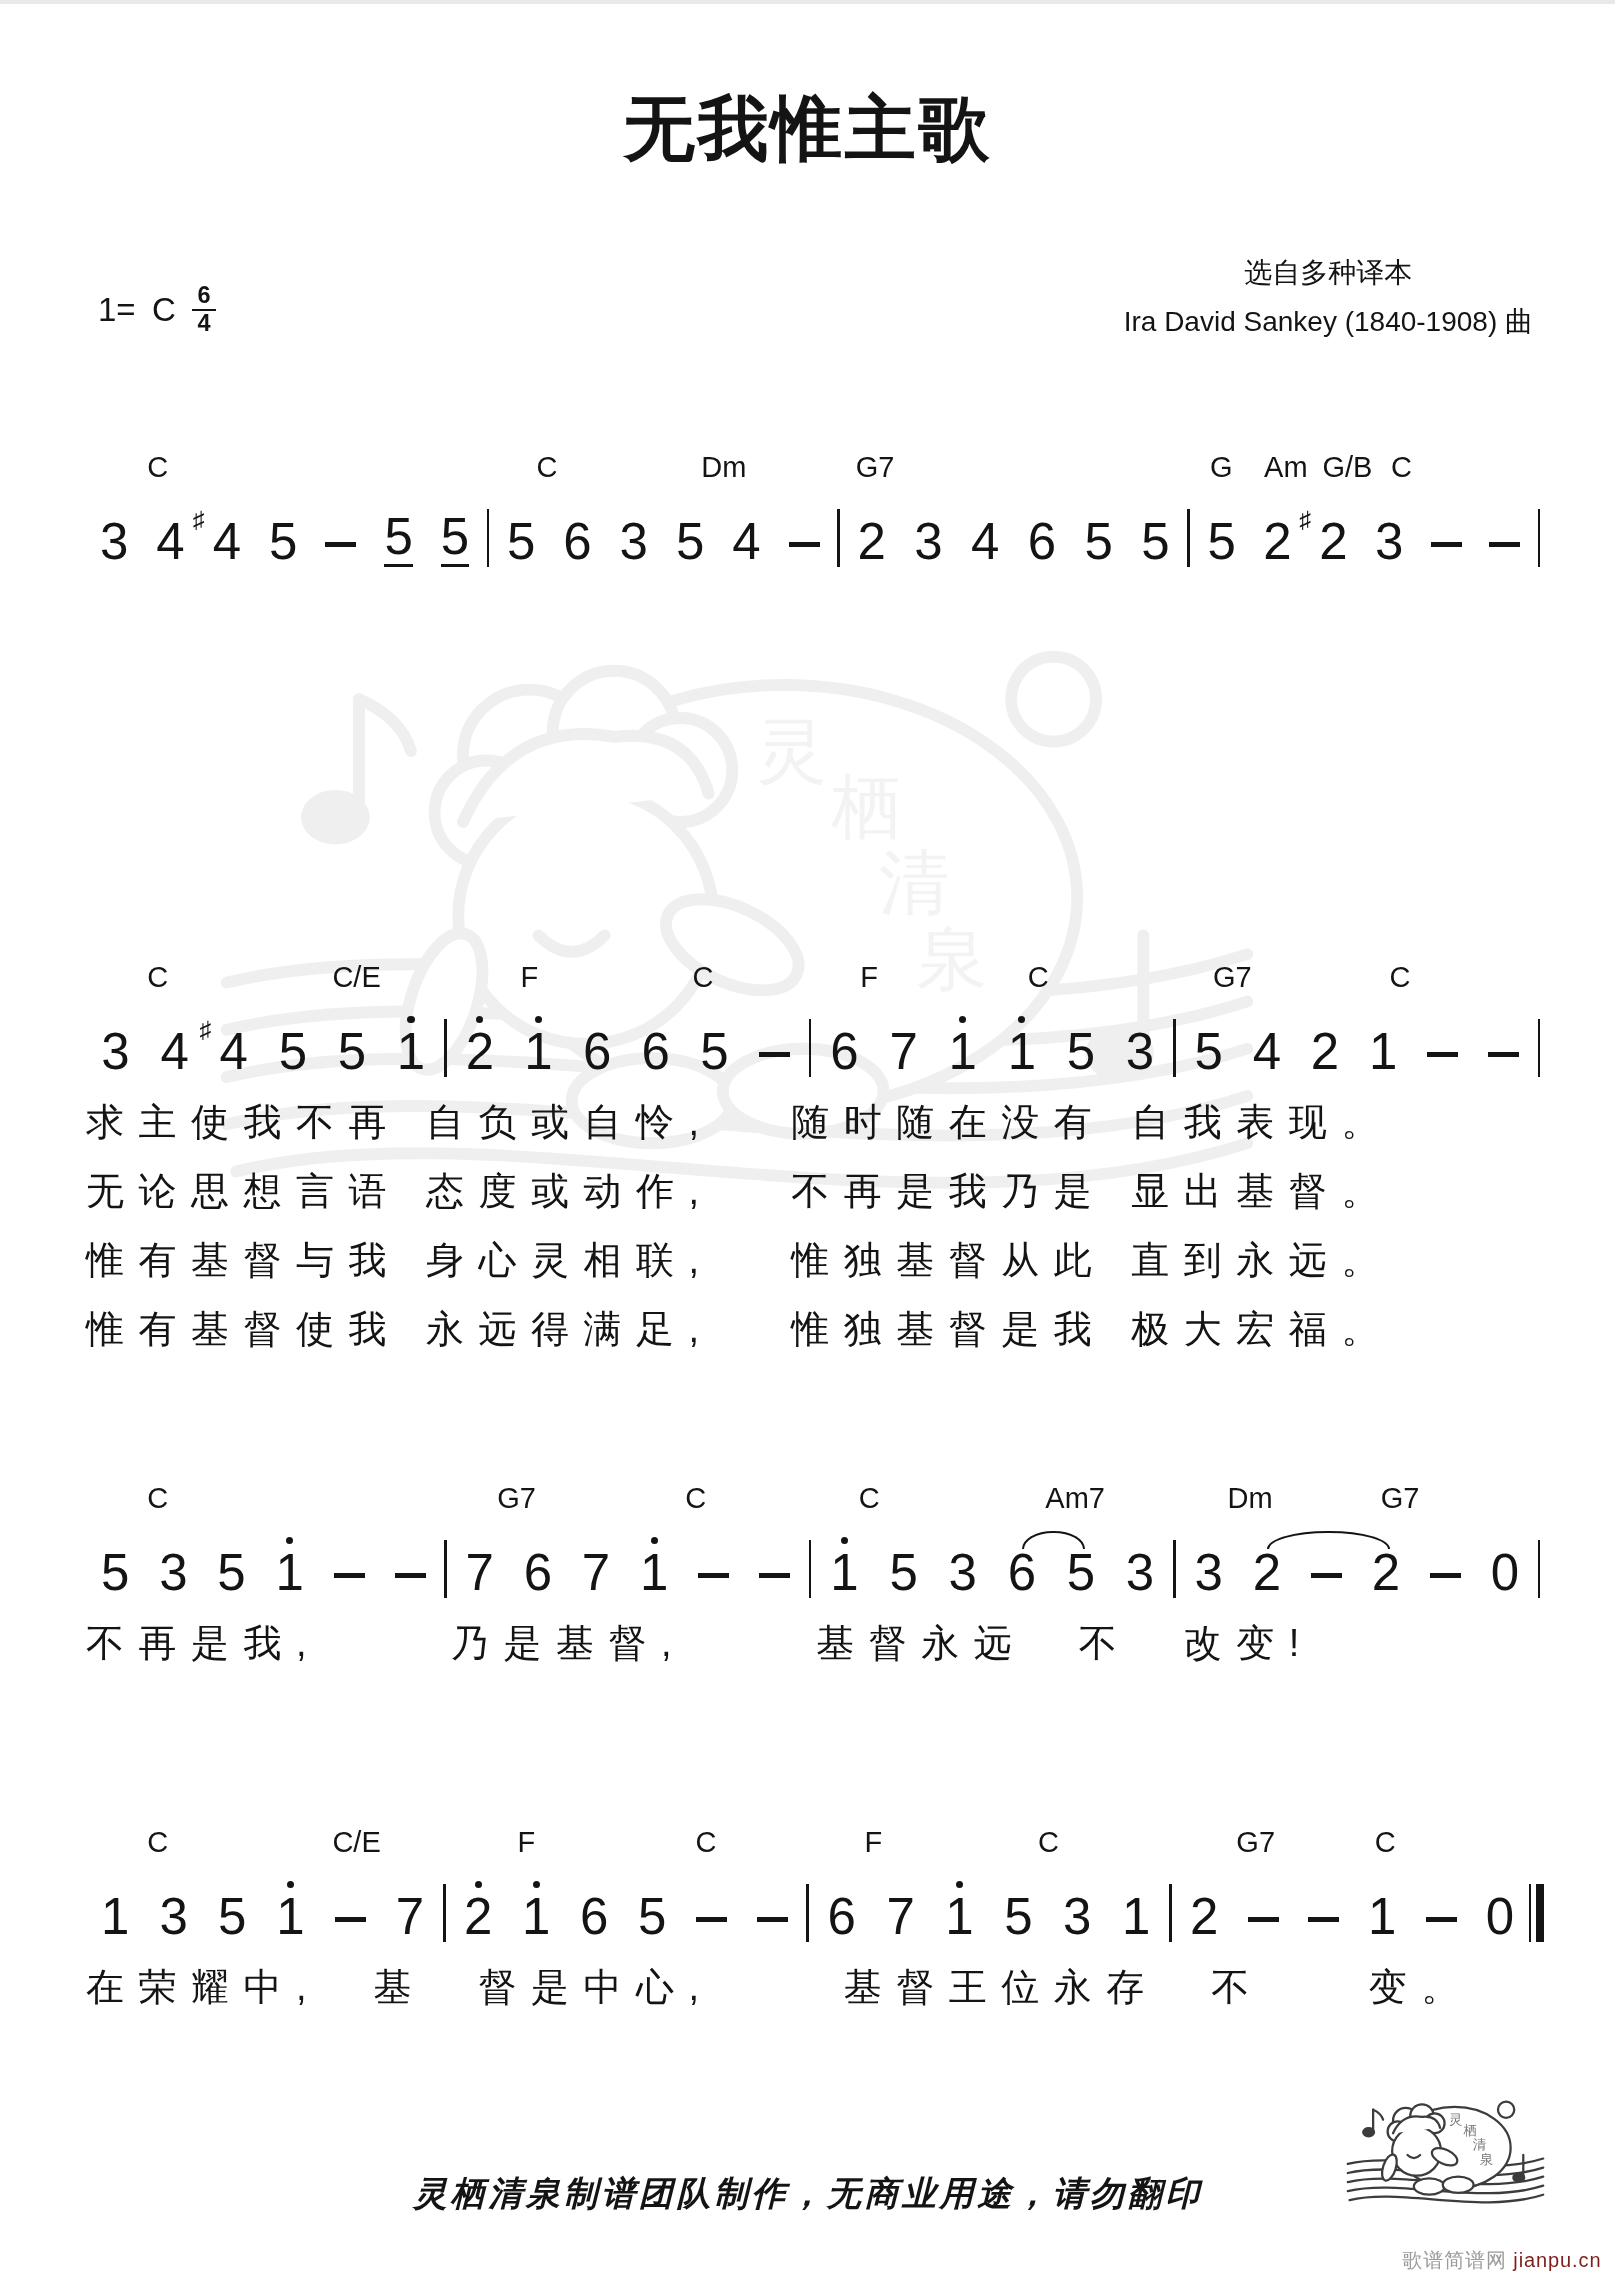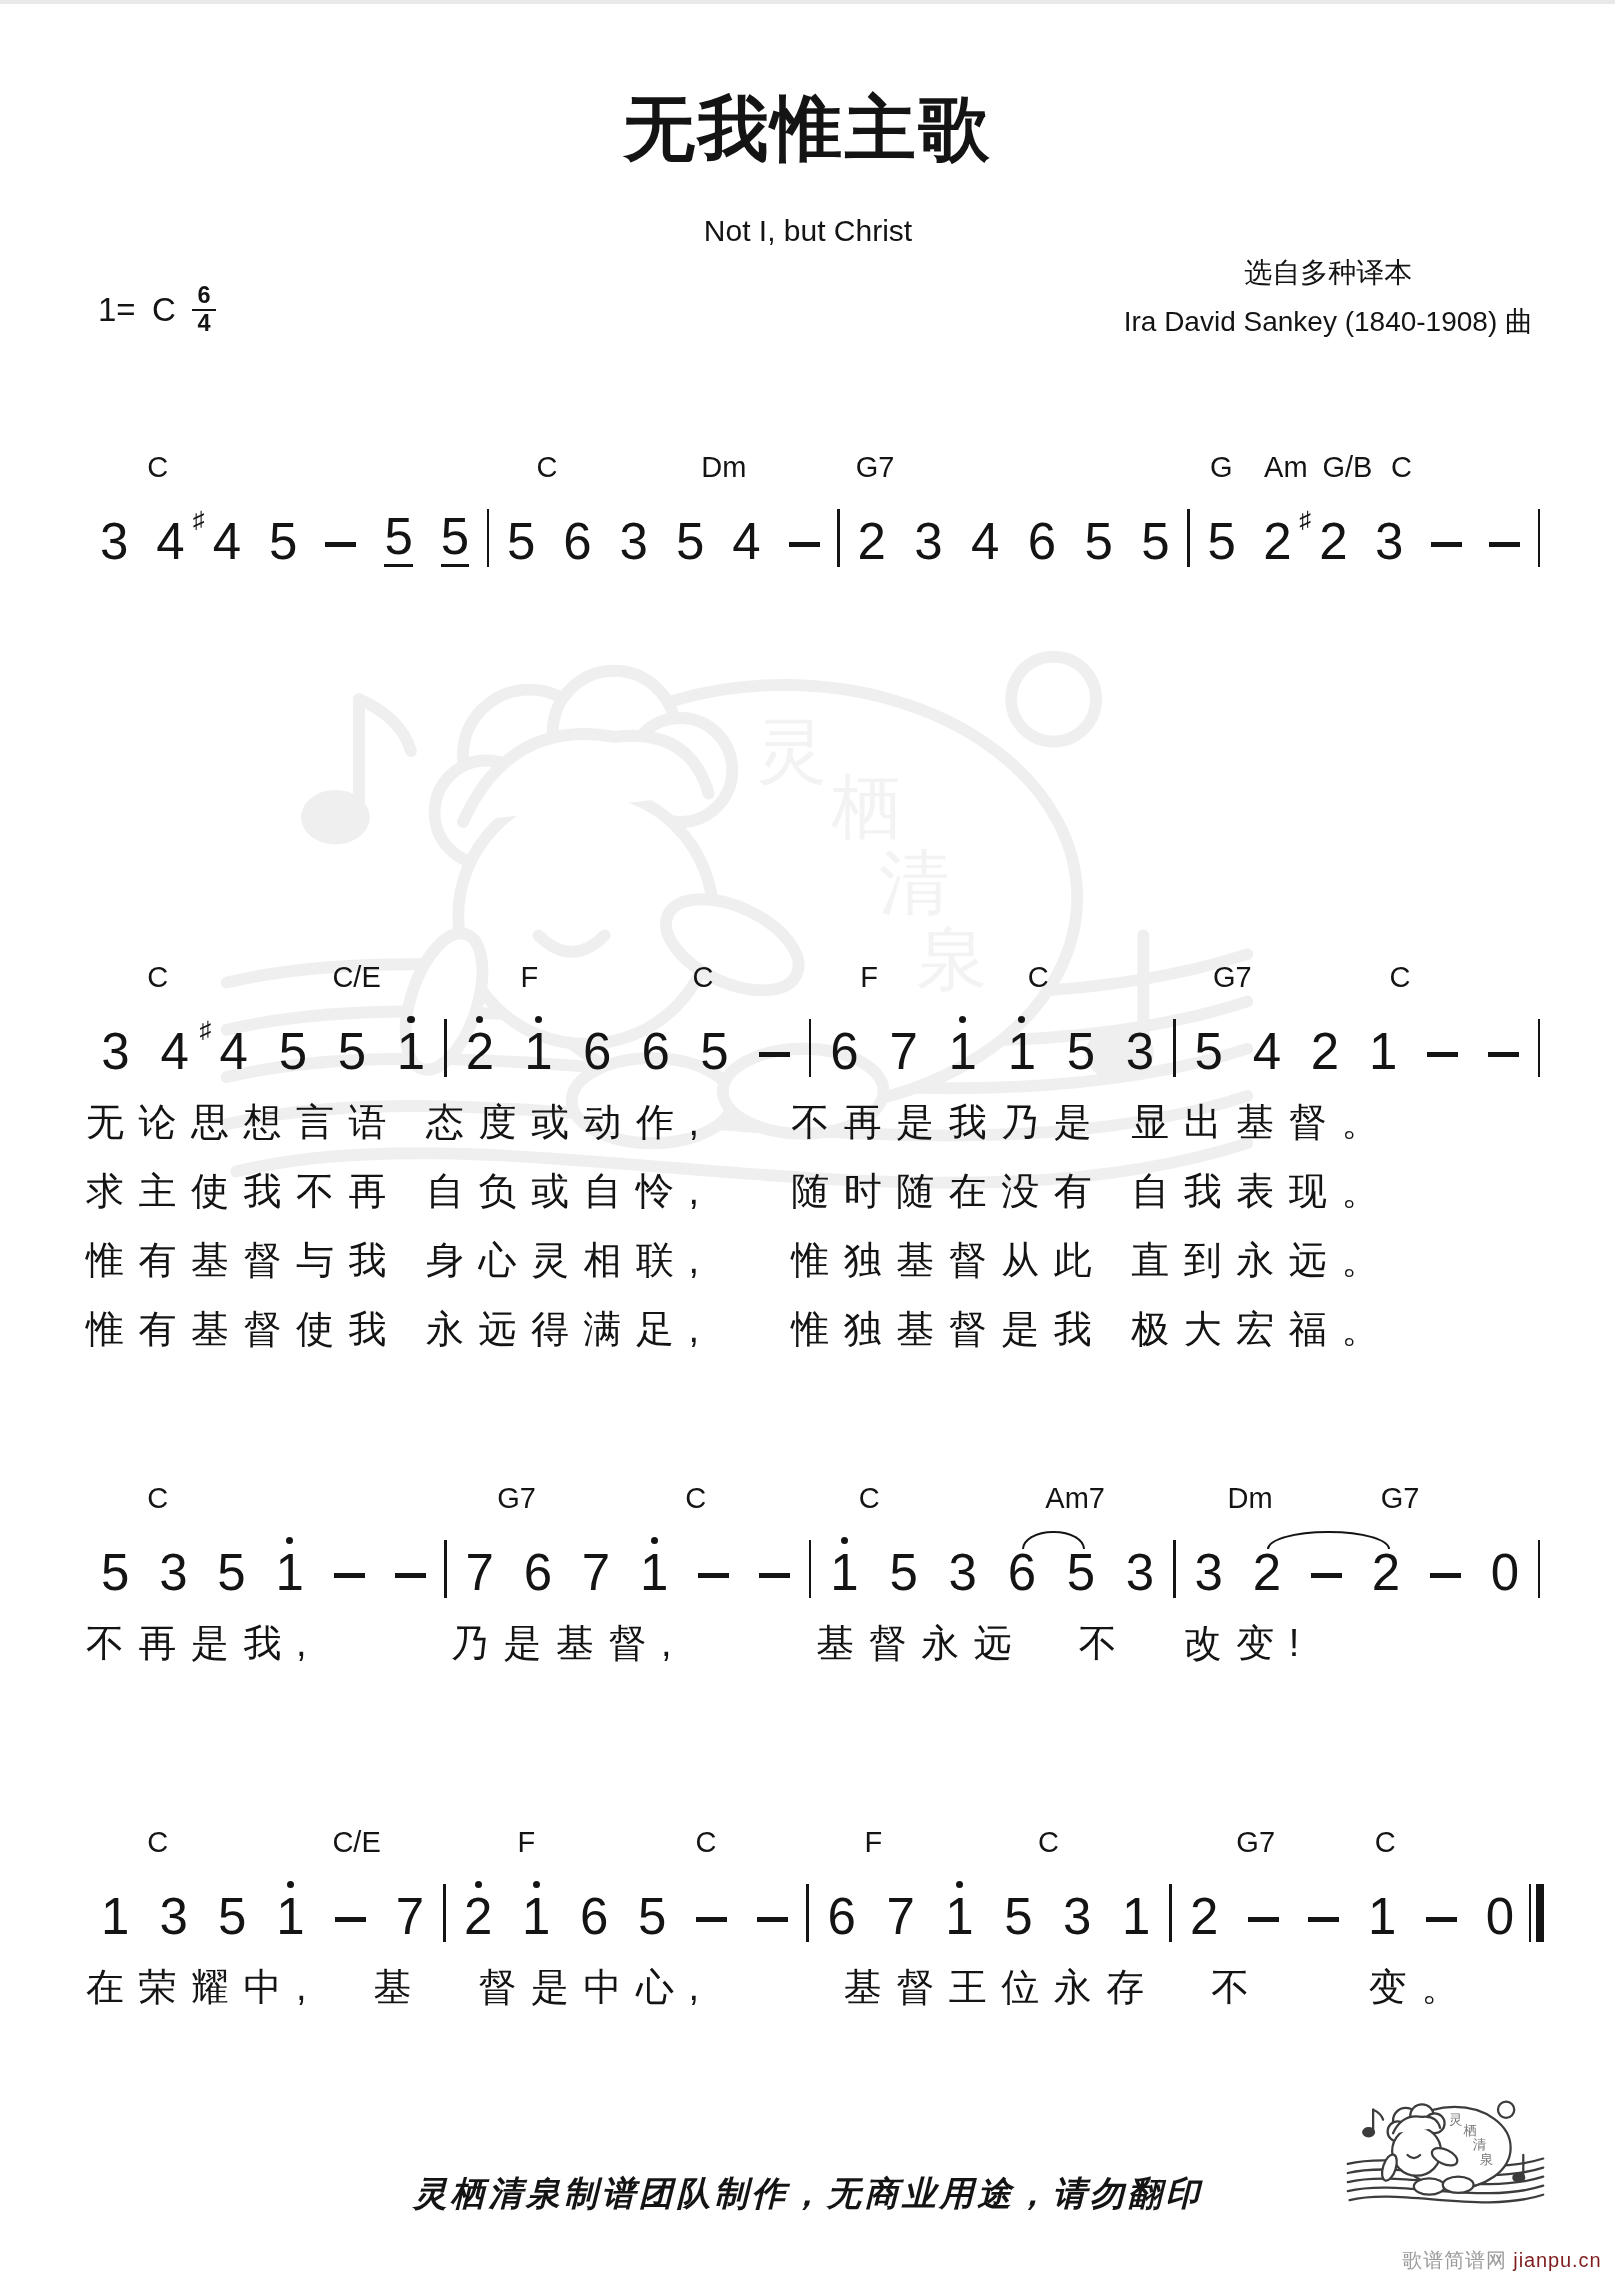--- a/index.html
+++ b/index.html
@@ -90,21 +90,20 @@
   </defs>
 </svg>
 
 <div class="page">
 
   <svg class="big-wm" viewBox="0 0 220 160">
     <use href="#sheep"></use>
   </svg>
 
   <h1 class="title">无我惟主歌</h1>
-  <div class="subtitle">Not I, but Christ</div>
 
   <div class="credits">
     <div>选自多种译本</div>
     <div>Ira David Sankey (1840-1908) 曲</div>
   </div>
 
   <div class="keysig">
     <span>1=</span>
     <span>C</span>
     <span class="frac">
@@ -365,22 +364,22 @@
               <span class="dash"></span>
             </span>
             <span class="tok">
               <span class="dotslot"></span>
               <span class="dash"></span>
             </span>
           </div>
           <span class="barline"></span>
         </div>
         <div class="lyrics">
+          <div class="lyr-line">求主使我不再 自负或自怜,　 随时随在没有 自我表现。</div>
           <div class="lyr-line">无论思想言语 态度或动作,　 不再是我乃是 显出基督。</div>
-          <div class="lyr-line">求主使我不再 自负或自怜,　 随时随在没有 自我表现。</div>
           <div class="lyr-line">惟有基督与我 身心灵相联,　 惟独基督从此 直到永远。</div>
           <div class="lyr-line">惟有基督使我 永远得满足,　 惟独基督是我 极大宏福。</div>
         </div>
       </div>
       <div class="system" id="sys-2">
         <div class="chord-row">
           <span class="chord" style="left: 4.2%;">C</span>
           <span class="chord" style="left: 28.2%;">G7</span>
           <span class="chord" style="left: 41.1%;">C</span>
           <span class="chord" style="left: 53%;">C</span>

